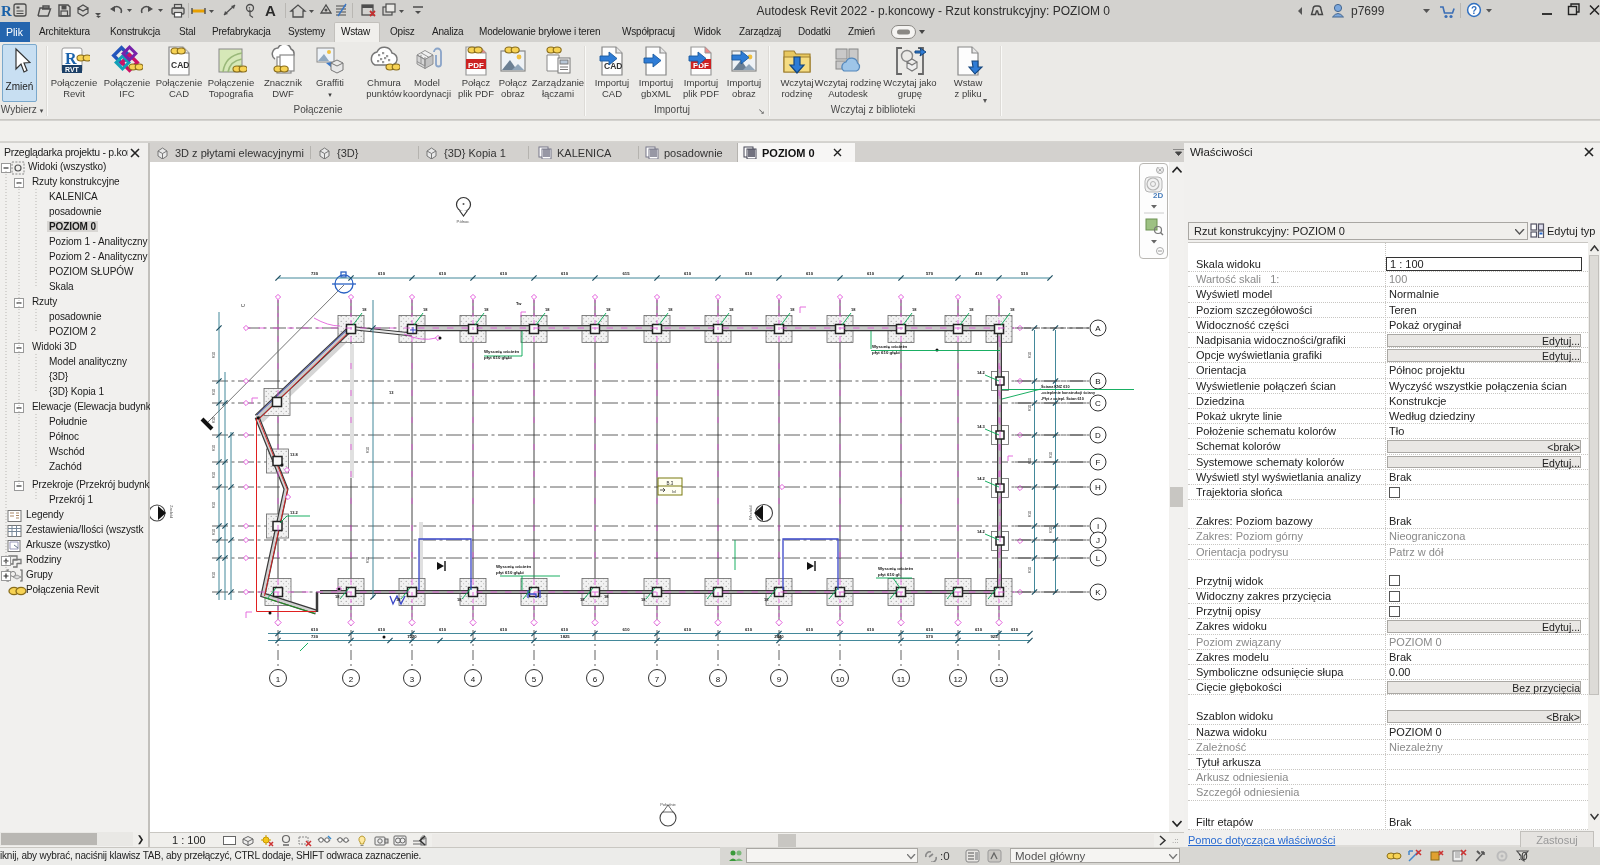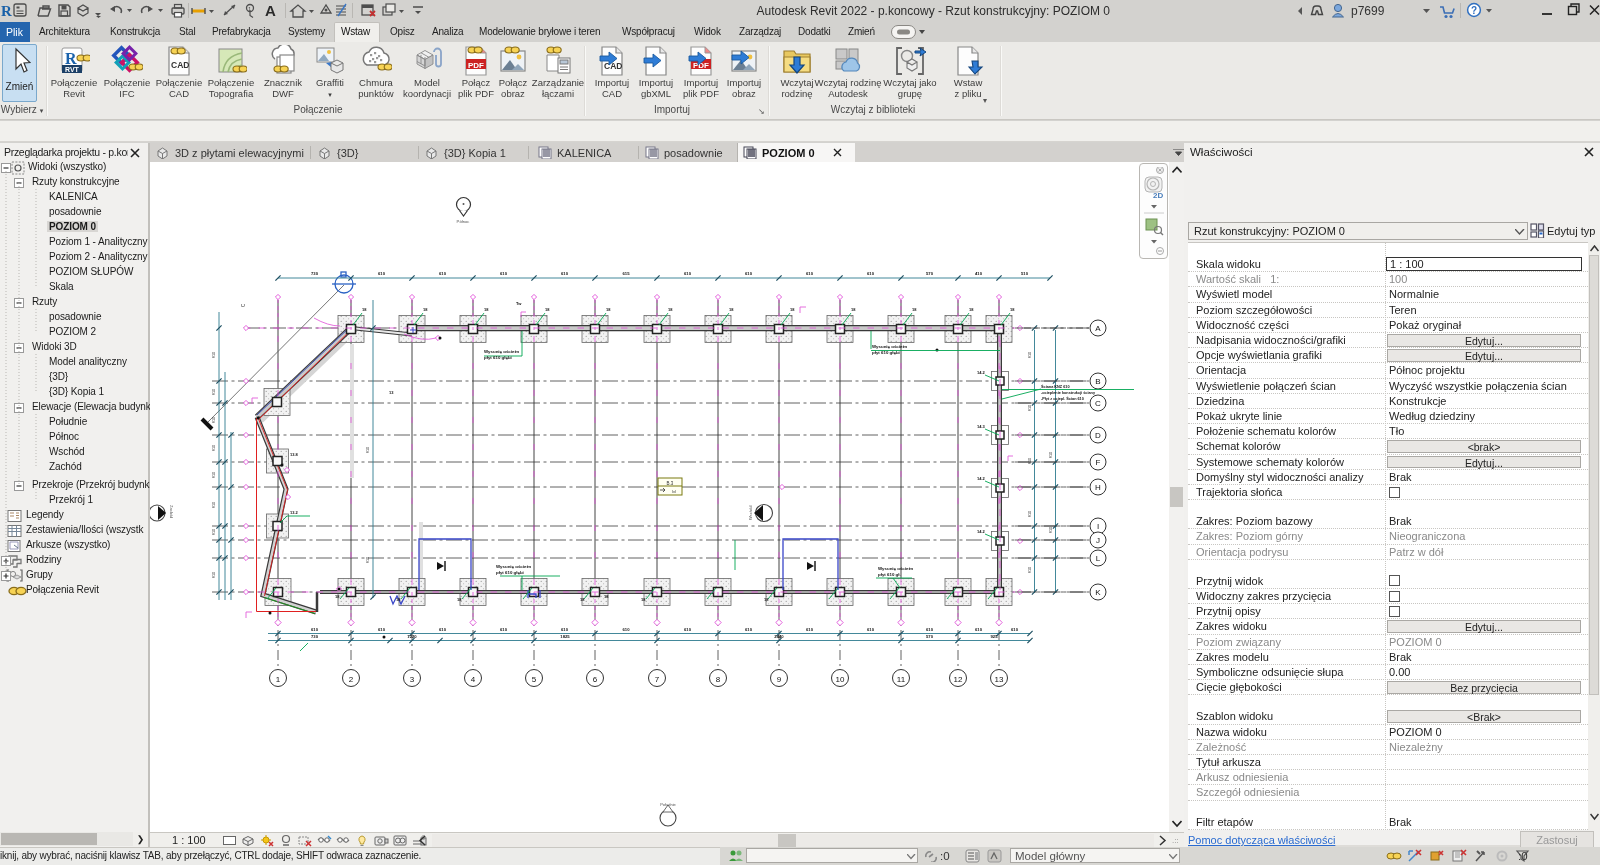--- a/index.html
+++ b/index.html
@@ -21,21 +21,21 @@
 .tab { position:absolute; top:4px; font-size:10px; letter-spacing:-0.2px; color:#222; white-space:nowrap; }
 .rbtn { position:absolute; top:3px; text-align:center; font-size:9.5px; color:#3c3c3c; line-height:10.5px; white-space:nowrap; }
 .rbtn svg { display:block; margin:0 auto 1px auto; }
 .plabel { position:absolute; top:62px; font-size:10px; color:#4a4a4a; text-align:center; }
 .psep { position:absolute; top:4px; width:2px; height:70px; border-left:1px solid #dddbd7; border-right:1px solid #f9f9f7; }
 .trow { position:absolute; font-size:10px; letter-spacing:-0.1px; color:#1a1a1a; white-space:nowrap; }
 .prow { position:absolute; left:0; width:404px; height:15.2px; background:#fff; border-bottom:1px dotted #c8c6c2; font-size:11px; color:#222; }
 .pname { position:absolute; left:8px; top:1px; white-space:nowrap; }
 .pval { position:absolute; left:201px; top:1px; white-space:nowrap; }
 .psec { position:absolute; left:0; width:404px; height:14px; background:#dedcd8; font-size:11px; color:#222; border-bottom:1px solid #c8c6c2;margin-top:44px;}
-.pbtn { position:absolute; left:199px; top:1px; width:194px; height:12.5px; background:#e9e7e4; border:1px solid #aaa8a4; text-align:center; font-size:10.5px; line-height:12px; color:#222; }
+.pbtn { position:absolute; left:199px; top:1px; width:194px; height:12.5px; background:#e9e7e4; border:1px solid #aaa8a4; text-align:right; font-size:10.5px; line-height:12px; color:#222; }
 .gray { color:#8a8a8a; }
 </style>
 </head>
 <body>
 
 <div id="titlebar" class="abs">
     <svg class="abs" style="left:0;top:0" width="520" height="22" viewBox="0 0 520 22">
       <text x="1" y="16" font-size="15" font-weight="bold" fill="#1860a8" font-family="Liberation Serif">R</text>
       <rect x="14" y="4" width="12" height="12" rx="2" fill="none" stroke="#4d4d4d" stroke-width="1.3"></rect>
       <rect x="16.5" y="6.5" width="3" height="2" fill="#4d4d4d"></rect>
@@ -195,21 +195,21 @@
           </g>
         </g>
       </svg>Znacznik<br><span style="">DWF</span></div>
 <div class="rbtn" style="left:292px;width:76px"><svg width="32" height="32" viewBox="0 0 32 32">
         <rect x="3" y="3" width="17" height="14" fill="#eef3f8" stroke="#888"></rect>
         <circle cx="15" cy="7" r="2" fill="#f0c040"></circle>
         <path d="M4 16 l6 -7 5 7 z" fill="#8fa8c0"></path>
         <path d="M12 18 l6 5 v-6 z" fill="#3a78c9"></path>
         <path d="M17 18 l6 -3 6 3 -6 3 z M17 18 v7 l6 3 6 -3 v-7" fill="#e8e8e8" stroke="#777" stroke-width="1"></path>
       </svg>Graffiti<br><span style="font-size:7px;">▾</span></div>
-<div class="rbtn" style="left:338px;width:76px"><svg width="32" height="32" viewBox="0 0 32 32">
+<div class="rbtn" style="left:346px;width:76px"><svg width="32" height="32" viewBox="0 0 32 32">
         <path d="M7 20 a7 7 0 0 1 2 -13 a8 8 0 0 1 15 1 a6 6 0 0 1 -2 12 z" fill="#fff" stroke="#777" stroke-width="1.5"></path>
         <rect x="10" y="9" width="2.2" height="2.2" fill="#999"></rect>
         <rect x="14" y="7" width="2.2" height="2.2" fill="#999"></rect>
         <rect x="18" y="10" width="2.2" height="2.2" fill="#999"></rect>
         <rect x="12" y="13" width="2.2" height="2.2" fill="#999"></rect>
         <rect x="16" y="12" width="2.2" height="2.2" fill="#999"></rect>
         <rect x="20" y="14" width="2.2" height="2.2" fill="#999"></rect>
         <rect x="9" y="15" width="2.2" height="2.2" fill="#999"></rect>
         <rect x="14" y="16" width="2.2" height="2.2" fill="#999"></rect>
         <g transform="translate(22,22)">
@@ -1168,21 +1168,21 @@
       </div>
 <div class="prow" style="top:196.4px">
         <span class="pname">Schemat kolorów</span>
         <div class="pbtn">&lt;brak&gt;</div>
       </div>
 <div class="prow" style="top:211.6px">
         <span class="pname">Systemowe schematy kolorów</span>
         <div class="pbtn">Edytuj...</div>
       </div>
 <div class="prow" style="top:226.8px">
-        <span class="pname">Domyślny styl widoczności analizy</span>
+        <span class="pname">Wyświetl styl wyświetlania analizy</span>
         <span class="pval">Brak</span>
       </div>
 <div class="prow" style="top:242px">
         <span class="pname">Trajektoria słońca</span>
         <div style="position:absolute;left:201px;top:1.5px;width:11px;height:11px;background:#fff;border:1px solid #555"></div>
       </div>
 <div class="psec" style="top:257.2px">
         <span style="position:absolute;left:3px;top:1px">Podrys</span>
         <span style="position:absolute;right:10px;top:1px;font-size:9px">⇈</span>
       </div>

